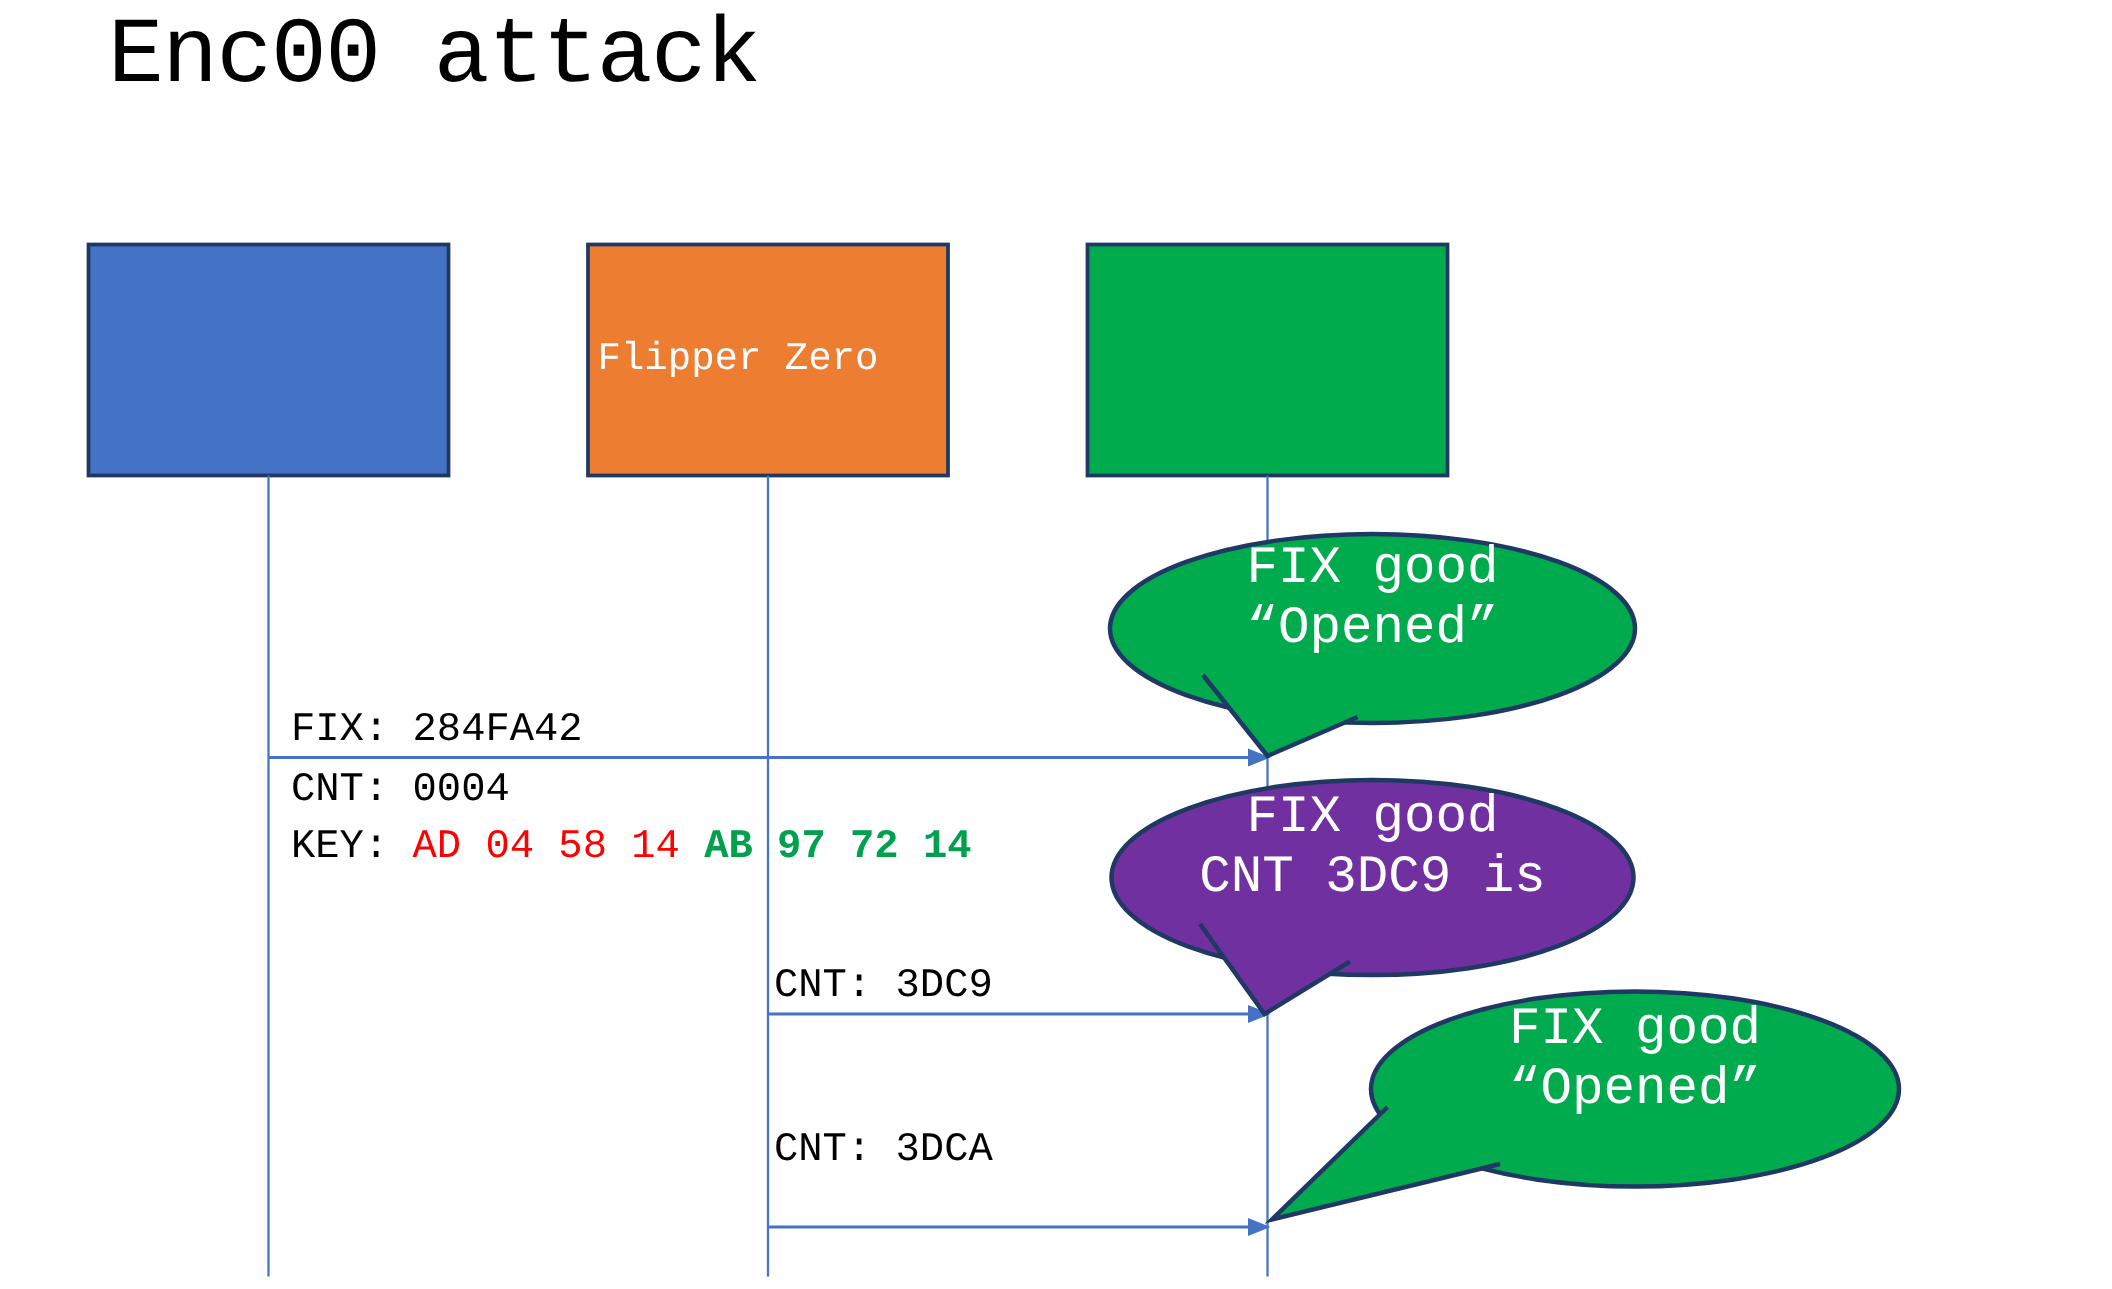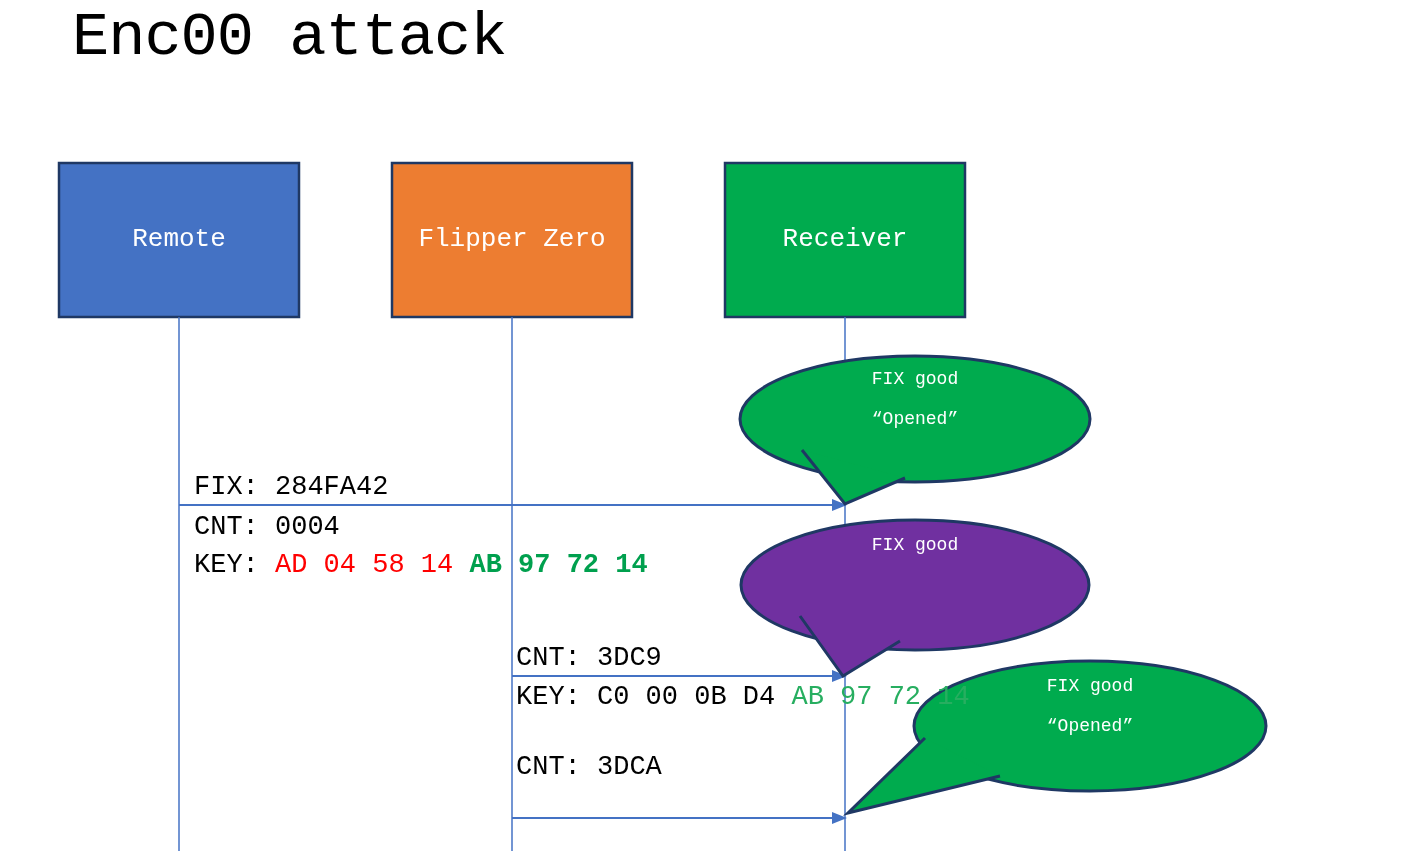--- a/index.html
+++ b/index.html
@@ -15,21 +15,21 @@
   .diagram-svg { left:0; top:0; width:1408px; height:859px; }
   .actor-label {
     top:224px; width:240px; text-align:center; color:#ffffff;
     font-size:26px; white-space:nowrap;
   }
   .msg { font-size:27px; color:#000000; white-space:nowrap; }
   .key-red  { color:#ff0000;text-align:right; }
   .key-green { color:#27ae60; }
   .key-green-bold { color:#00a04e; font-weight:700; }
   .callout-text {
-    width:348px; text-align:center; color:#ffffff; font-size:18px;
+    width:348px; text-align:center; color:#ffffff; font-size:35px;
     line-height:40px; white-space:nowrap;
   }
 </style>
 </head>
 <body>
 
 <div class="slide">
 
   <div class="abs title">Enc00 attack</div>
 
@@ -64,52 +64,48 @@
       <polyline points="800,616 843,676 900,641" fill="none" stroke="#1f3864" stroke-width="3"></polyline>
     </g>
 
     <g>
       <ellipse cx="1090" cy="726" rx="176" ry="65" stroke="#1f3864" stroke-width="3" fill="#00ab4e"></ellipse>
       <polygon points="925,738 848,813 1000,776" stroke="none" fill="#00ab4e"></polygon>
       <polyline points="925,738 848,813 1000,776" fill="none" stroke="#1f3864" stroke-width="3"></polyline>
     </g>
   </svg>
 
-  <div class="abs actor-label" style="left:59px;">Remote</div>
-  <div class="abs actor-label" style="left:392px;">Flipper Zero</div>
-  <div class="abs actor-label" style="left:725px;">Receiver</div>
+  <div class="abs actor-label" style="left:372px;">Flipper Zero</div>
 
   <div class="abs msg" style="left:194px; top:472px;text-align:center;">
     <span>FIX: 284FA42</span>
   </div>
   <div class="abs msg" style="left:194px; top:512px;">
     <span>CNT: 0004</span>
   </div>
   <div class="abs msg" style="left:194px; top:550px;">
     <span>KEY: </span><span class="key-red">AD 04 58 14 </span><span class="key-green-bold">AB 97 72 14</span>
   </div>
 
   <div class="abs msg" style="left:516px; top:643px;">
     <span>CNT: 3DC9</span>
   </div>
-  <div class="abs msg" style="left:516px; top:682px;">
-    <span>KEY: C0 00 0B D4 </span><span class="key-green">AB 97 72 14</span>
-  </div>
 
   <div class="abs msg" style="left:516px; top:752px;">
     <span>CNT: 3DCA</span>
   </div>
 
   <div class="abs callout-text" style="left:741px; top:359px;">
     <div>FIX good</div>
     <div>“Opened”</div>
   </div>
 
   <div class="abs callout-text" style="left:741px; top:525px;">
     <div>FIX good</div>
+    <div>CNT 3DC9 is</div>
   </div>
 
   <div class="abs callout-text" style="left:916px; top:666px;">
     <div>FIX good</div>
     <div>“Opened”</div>
   </div>
 
 </div>
 
 </body></html>

